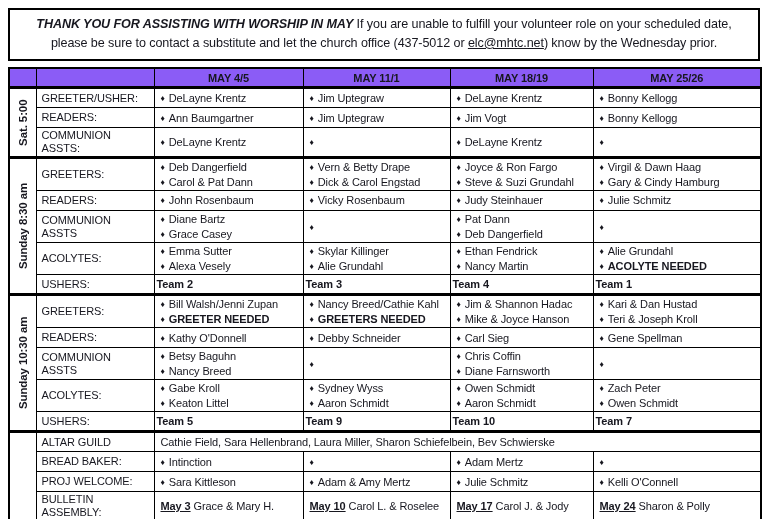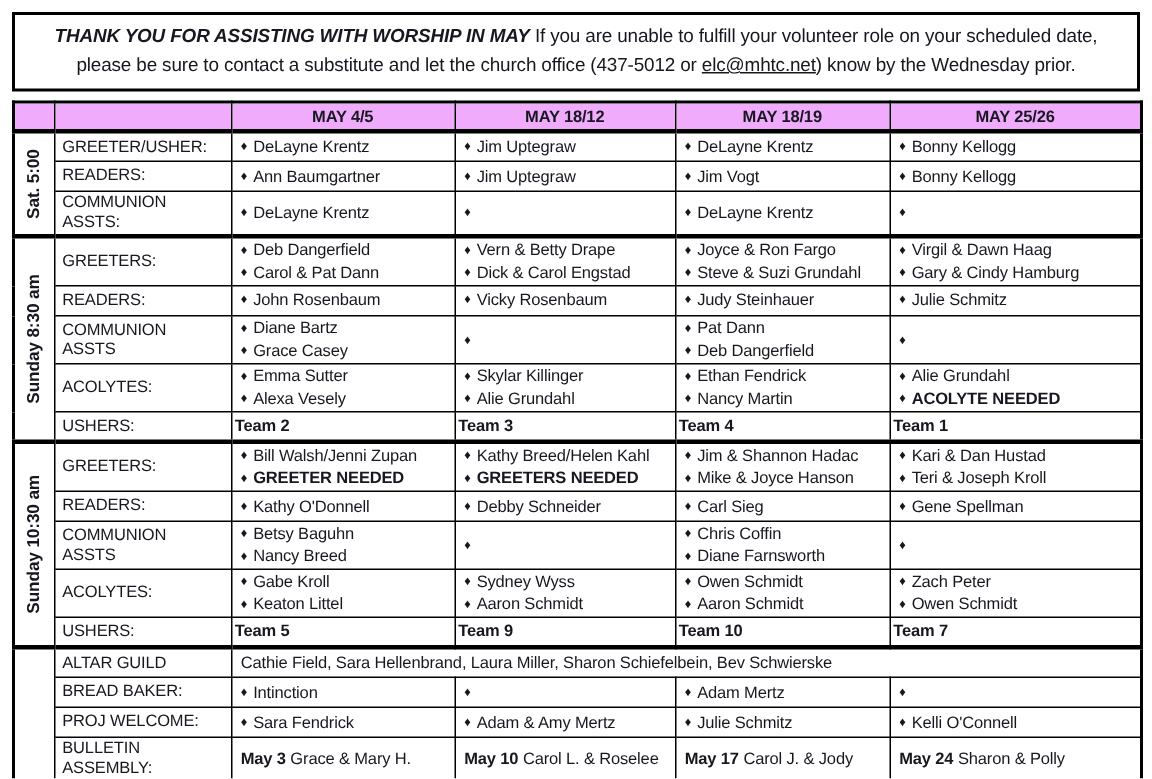--- a/index.html
+++ b/index.html
@@ -14,40 +14,40 @@
     margin-bottom:6px;
   }
   .notice .lead{font-weight:bold;font-style:italic;}
   .notice .email{text-decoration:underline;}
   table.sched{
     border-collapse:collapse;table-layout:fixed;width:752px;
     border:2px solid #000;font-size:11px;
   }
   .sched td,.sched th{border:1px solid #000;box-sizing:border-box;overflow:hidden;}
   .sched thead th{
-    background:#f0abfc;font-weight:bold;text-align:center;
+    background:#8b5cf6;font-weight:bold;text-align:center;
     height:18px;font-size:11px;padding:1px 2px;
   }
   tbody.sec td{border-top-width:1px;}
   tbody.sec tr:first-child td{border-top:3px solid #000;}
   td.time{width:27px;padding:0;position:relative;}
   td.time .vert{
     position:absolute;inset:0;display:flex;align-items:center;justify-content:center;
     writing-mode:vertical-rl;transform:rotate(180deg);
     font-weight:bold;font-size:11.5px;white-space:nowrap;
   }
   td.lbl{
     font-weight:normal;padding:1px 2px 1px 5px;line-height:1.18;
     white-space:pre-line;vertical-align:middle;font-size:11px;
   }
   td.cell{padding:1px 2px 1px 6px;line-height:1.32;vertical-align:middle;}
   td.cell.center{text-align:left;padding-left:2px;}
   .line{white-space:nowrap;}
   .b{font-weight:bold;}
-  .pfx{font-weight:bold;margin-right:3px;}
+  .pfx{font-weight:bold;margin-right:3px;text-decoration:underline;}
   .dia{font-size:8.5px;margin-right:4px;position:relative;top:-1px;}
   tr{height:20px;}
 </style>
 </head>
 <body>
 
 <div class="page">
 
   <div class="notice">
     <span class="lead">THANK YOU FOR ASSISTING WITH WORSHIP IN MAY</span><span> If you are unable to fulfill your volunteer role on your scheduled date, please be sure to contact a substitute and let the church office (437-5012 or </span><span class="email">elc@mhtc.net</span><span>) know by the Wednesday prior.</span>
@@ -60,21 +60,21 @@
       <col style="width:149px">
         <col style="width:147px">
       <col style="width:143px">
         <col style="width:168px">
     </colgroup>
     <thead>
       <tr>
         <th></th>
         <th></th>
       <th>MAY 4/5</th>
-          <th>MAY 18/12</th>
+          <th>MAY 11/1</th>
           <th>MAY 18/19</th>
           <th>MAY 25/26</th>
         </tr>
     </thead>
   <tbody class="sec">
         <tr>
           <td class="time" rowspan="3">
             <div class="vert">Sat. 5:00</div>
           </td>
           <td class="lbl">GREETER/USHER:</td>
@@ -218,21 +218,21 @@
         <tr>
           <td class="time" rowspan="5">
             <div class="vert">Sunday 10:30 am</div>
           </td>
           <td class="lbl">GREETERS:</td>
           <td class="cell">
             <div class="line"><span class="dia">♦</span><span>Bill Walsh/Jenni Zupan</span></div>
             <div class="line"><span class="dia">♦</span><span class="b">GREETER NEEDED</span></div>
           </td>
           <td class="cell">
-            <div class="line"><span class="dia">♦</span><span>Kathy Breed/Helen Kahl</span></div>
+            <div class="line"><span class="dia">♦</span><span>Nancy Breed/Cathie Kahl</span></div>
             <div class="line"><span class="dia">♦</span><span class="b">GREETERS NEEDED</span></div>
           </td>
           <td class="cell">
             <div class="line"><span class="dia">♦</span><span>Jim &amp; Shannon Hadac</span></div>
             <div class="line"><span class="dia">♦</span><span>Mike &amp; Joyce Hanson</span></div>
           </td>
           <td class="cell">
             <div class="line"><span class="dia">♦</span><span>Kari &amp; Dan Hustad</span></div>
             <div class="line"><span class="dia">♦</span><span>Teri &amp; Joseph Kroll</span></div>
           </td>
@@ -326,21 +326,21 @@
           <td class="cell">
             <div class="line"><span class="dia">♦</span><span>Adam Mertz</span></div>
           </td>
           <td class="cell">
             <div class="line"><span class="dia">♦</span><span></span></div>
           </td>
         </tr>
         <tr>
           <td class="lbl">PROJ WELCOME:</td>
           <td class="cell">
-            <div class="line"><span class="dia">♦</span><span>Sara Fendrick</span></div>
+            <div class="line"><span class="dia">♦</span><span>Sara Kittleson</span></div>
           </td>
           <td class="cell">
             <div class="line"><span class="dia">♦</span><span>Adam &amp; Amy Mertz</span></div>
           </td>
           <td class="cell">
             <div class="line"><span class="dia">♦</span><span>Julie Schmitz</span></div>
           </td>
           <td class="cell">
             <div class="line"><span class="dia">♦</span><span>Kelli O'Connell</span></div>
           </td>

